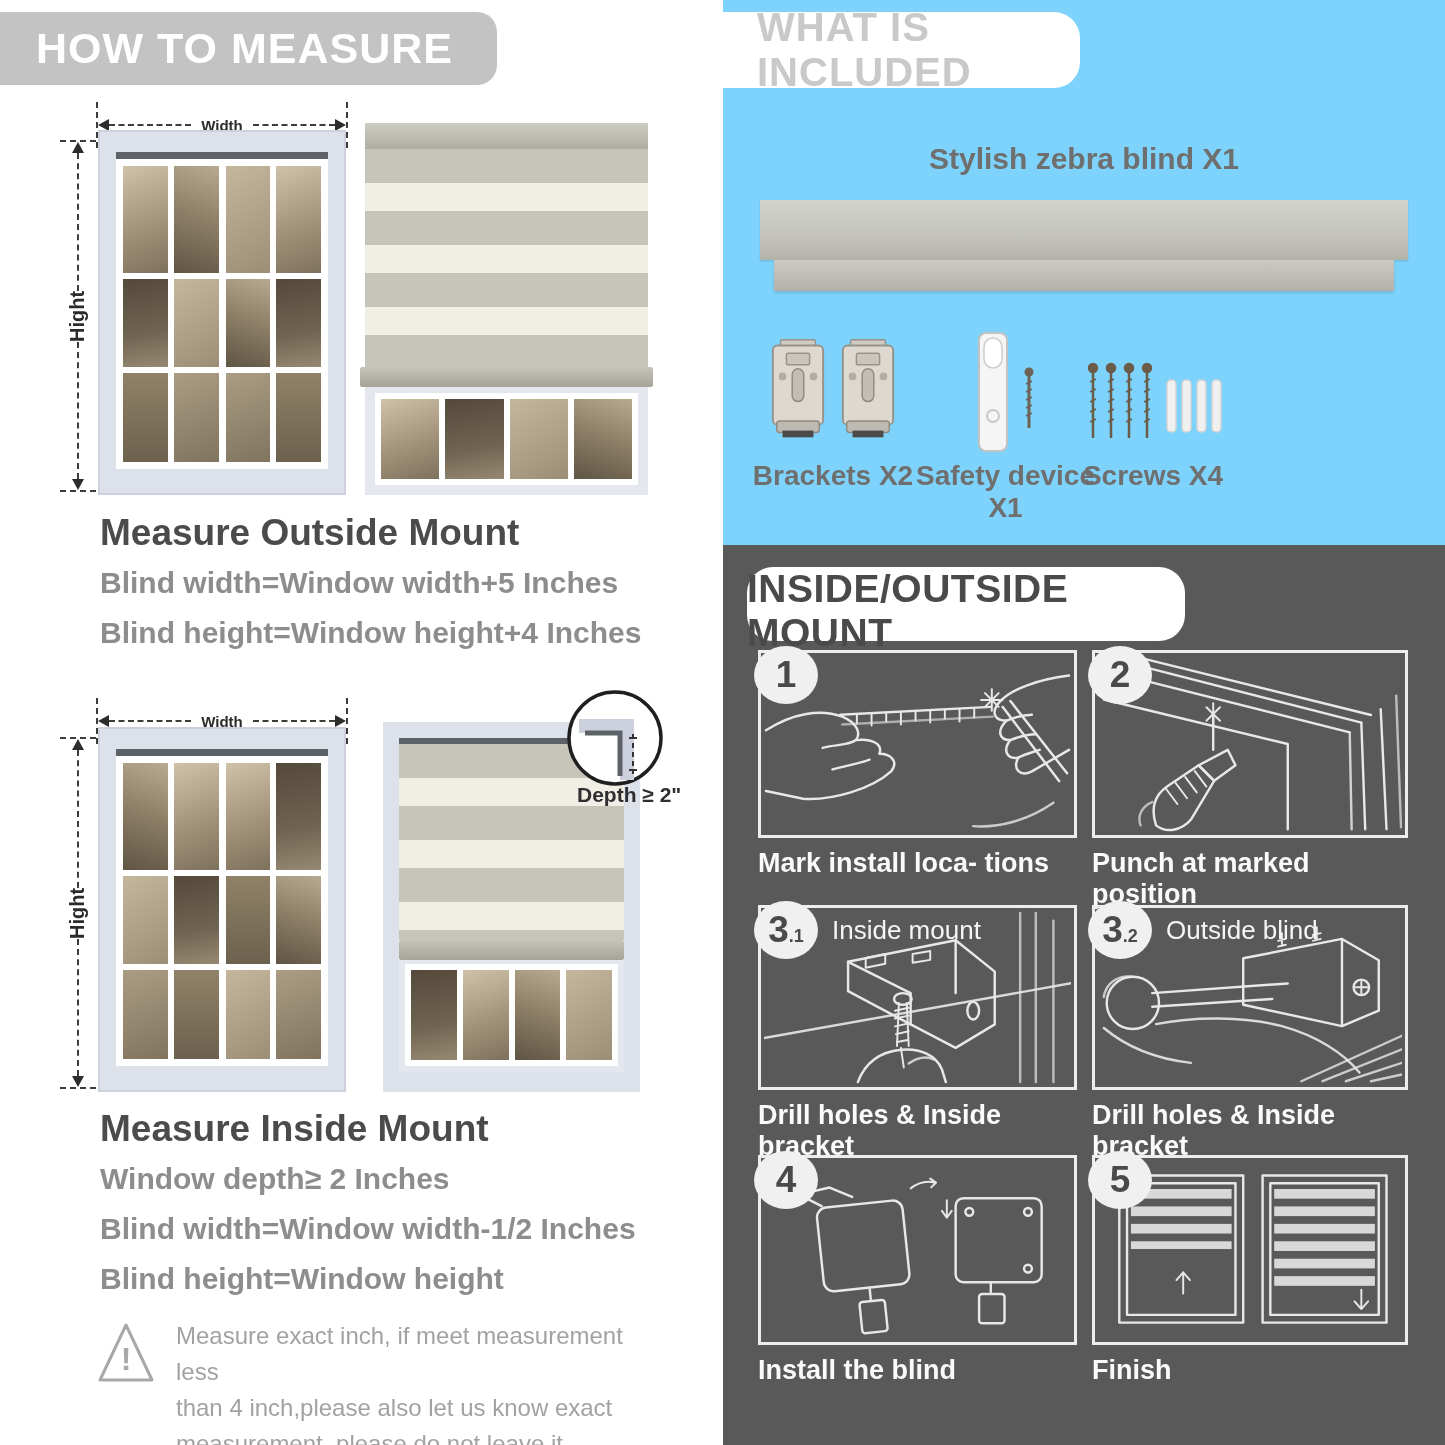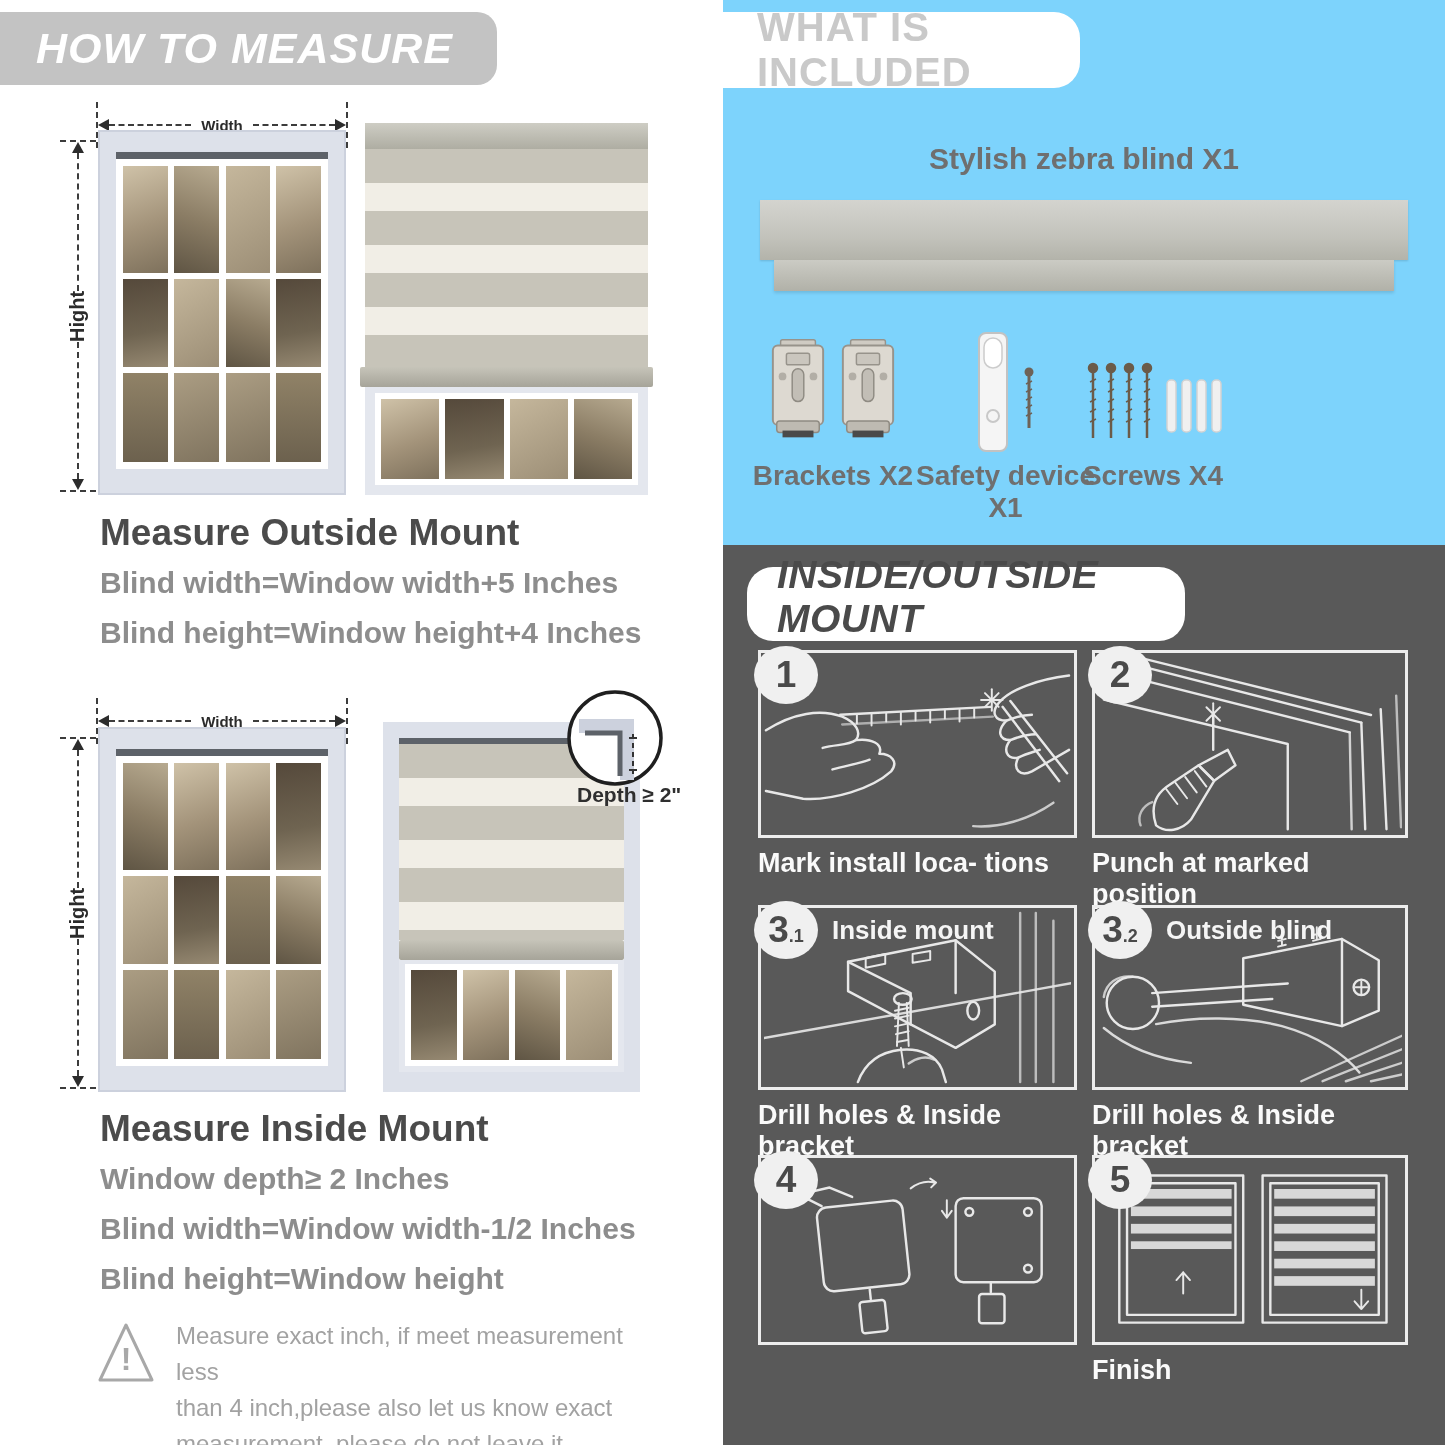--- a/index.html
+++ b/index.html
@@ -2,21 +2,21 @@
 <html><head>
 <meta charset="utf-8">
 <style>
   html,body{margin:0;padding:0;background:#ffffff;}
   .canvas{position:relative;width:1445px;height:1445px;background:#ffffff;overflow:hidden;
           font-family:"Liberation Sans",sans-serif;}
   .abs{position:absolute;}
 
   
   .h2m-header{left:0;top:12px;width:497px;height:73px;background:#c3c3c3;
-    border-radius:0 20px 20px 0;display:flex;align-items:center;padding-left:36px;box-sizing:border-box;font-style:italic;}
+    border-radius:0 20px 20px 0;display:flex;align-items:center;padding-left:36px;box-sizing:border-box;}
   .h2m-header span{color:#ffffff;font-weight:bold;font-size:43px;letter-spacing:1px;}
 
   
   .dim-w{display:flex;align-items:center;height:46px;}
   .dim-w .endv{width:0;height:46px;border-left:2px dashed #3c3c3c;}
   .dim-w .line{flex:1;height:0;border-top:2px dashed #3c3c3c;}
   .tri-l{width:0;height:0;border-style:solid;border-width:6px 11px 6px 0;border-color:transparent #2c2c2c transparent transparent;}
   .tri-r{width:0;height:0;border-style:solid;border-width:6px 0 6px 11px;border-color:transparent transparent transparent #2c2c2c;}
   .dim-w .lbl{padding:0 10px;font-weight:bold;font-size:15px;color:#2b2b2b;}
   .dim-h{display:flex;flex-direction:column;align-items:center;width:44px;}
@@ -64,29 +64,29 @@
   .inc-header{left:0;top:12px;width:357px;height:76px;background:#ffffff;border-radius:0 26px 26px 0;
     display:flex;align-items:center;padding-left:34px;box-sizing:border-box;}
   .inc-header span{color:#c9c9c9;font-weight:bold;font-size:40px;letter-spacing:1px;}
   .product-name{left:0;top:142px;width:100%;text-align:center;font-weight:bold;font-size:30px;color:#6f6f6f;}
   .rail1{left:37px;top:200px;width:648px;height:60px;background:linear-gradient(180deg,#d4d4cf 0%,#c3c3bc 60%,#b3b3aa 100%);box-shadow:0 1px 2px rgba(0,0,0,.15);}
   .rail2{left:51px;top:260px;width:620px;height:31px;background:linear-gradient(180deg,#cbcbc4 0%,#b1b1a8 100%);box-shadow:0 2px 3px rgba(0,0,0,.12);}
   .acc-label{top:460px;text-align:center;font-weight:bold;font-size:28px;color:#6f6f6f;}
 
   .mount-panel{left:0;top:545px;width:722px;height:900px;background:#595959;}
   .mnt-header{left:24px;top:22px;width:438px;height:74px;background:#ffffff;border-radius:26px;
-    display:flex;align-items:flex-end;padding-left:30px;box-sizing:border-box;font-style:italic;}
+    display:flex;align-items:flex-start;box-sizing:border-box;}
   .mnt-header span{color:#4a4a4a;font-weight:bold;font-size:39px;letter-spacing:.5px;}
 
   .step-frame{border:3px solid #ededed;box-sizing:border-box;}
   .badge{position:absolute;left:-4px;top:-4px;width:64px;height:58px;background:#f0f0f0;border-radius:50%;
     display:flex;align-items:center;justify-content:center;color:#4a4a4a;font-weight:bold;}
   .badge .n{font-size:37px;}
   .badge .sub{font-size:18px;margin-top:12px;}
-  .step-title{position:absolute;left:74px;top:10px;color:#f5f5f5;font-weight:bold;font-size:26px;}
+  .step-title{position:absolute;left:74px;top:10px;color:#f5f5f5;font-weight:normal;font-size:26px;}
   .step-art{position:absolute;left:6px;top:6px;right:6px;bottom:6px;width:calc(100% - 12px);height:calc(100% - 12px);}
   .caption{color:#fafafa;font-weight:bold;font-size:27px;}
 
   svg.line-art{stroke:#e8e8e8;fill:none;stroke-width:2.5;stroke-linecap:round;stroke-linejoin:round;}
 </style>
 </head>
 <body>
 
 <div class="canvas">
 
@@ -451,20 +451,21 @@
               <circle cx="270" cy="108" r="4"></circle>
             <path d="M187 38 l0 18 m-5 -7 l5 7 l5 -7" stroke-width="2"></path>
             <path d="M232 122 l0 10"></path>
             <rect x="220" y="134" width="26" height="30" rx="3"></rect>
           </svg>
           <div class="badge">
             <span class="n">4</span>
               <span class="sub"></span>
           </div>
         </div>
+        <div class="caption" style="margin-top:10px;">Install the blind</div>
       </div>
 
       <div class="abs" style="left:369px;top:610px;width:316px;height:190px;">
         <div class="step-frame" style="width:100%;height:100%;">
           <svg class="step-art line-art" viewBox="0 0 314 178">
             <rect x="22" y="12" width="128" height="152"></rect>
               <rect x="30" y="20" width="112" height="136"></rect>
             <g fill="#d8d8d8" stroke="none">
               <rect x="34" y="26" width="104" height="10"></rect>
                 <rect x="34" y="44" width="104" height="10"></rect>

